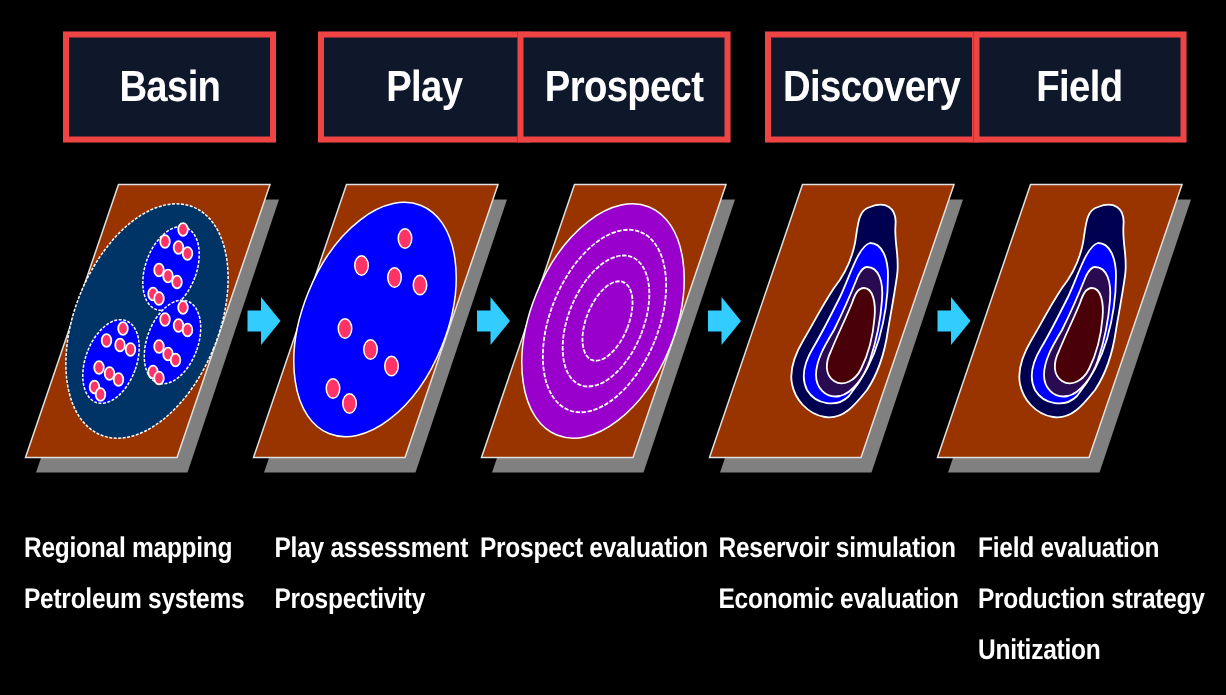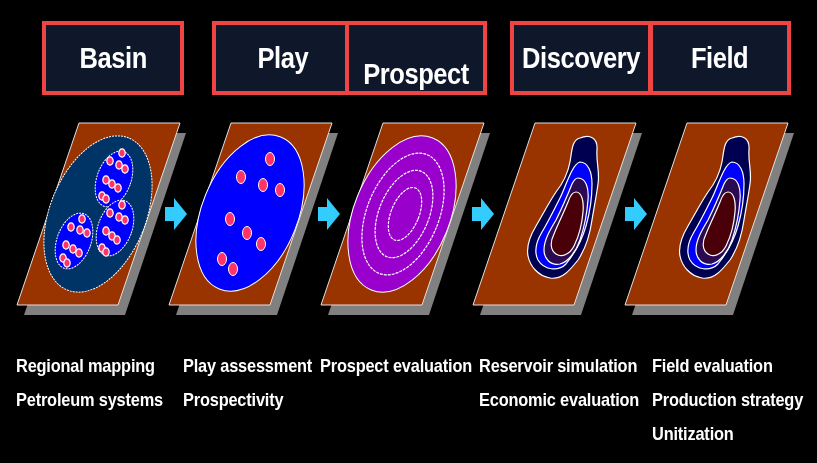--- a/index.html
+++ b/index.html
@@ -11,21 +11,21 @@
 </style>
 </head>
 <body>
 
 <div class="stage-box" style="left:42px;">
   <span class="stage-label">Basin</span>
 </div>
 <div class="stage-box" style="left:212px;">
   <span class="stage-label">Play</span>
 </div>
-<div class="stage-box" style="left:345px;align-items:flex-end;">
+<div class="stage-box" style="left:345px;">
   <span class="stage-label">Prospect</span>
 </div>
 <div class="stage-box" style="left:510px;">
   <span class="stage-label">Discovery</span>
 </div>
 <div class="stage-box" style="left:649px;">
   <span class="stage-label">Field</span>
 </div>
 
 <svg class="panels" width="817" height="463" viewBox="0 0 817 463">

